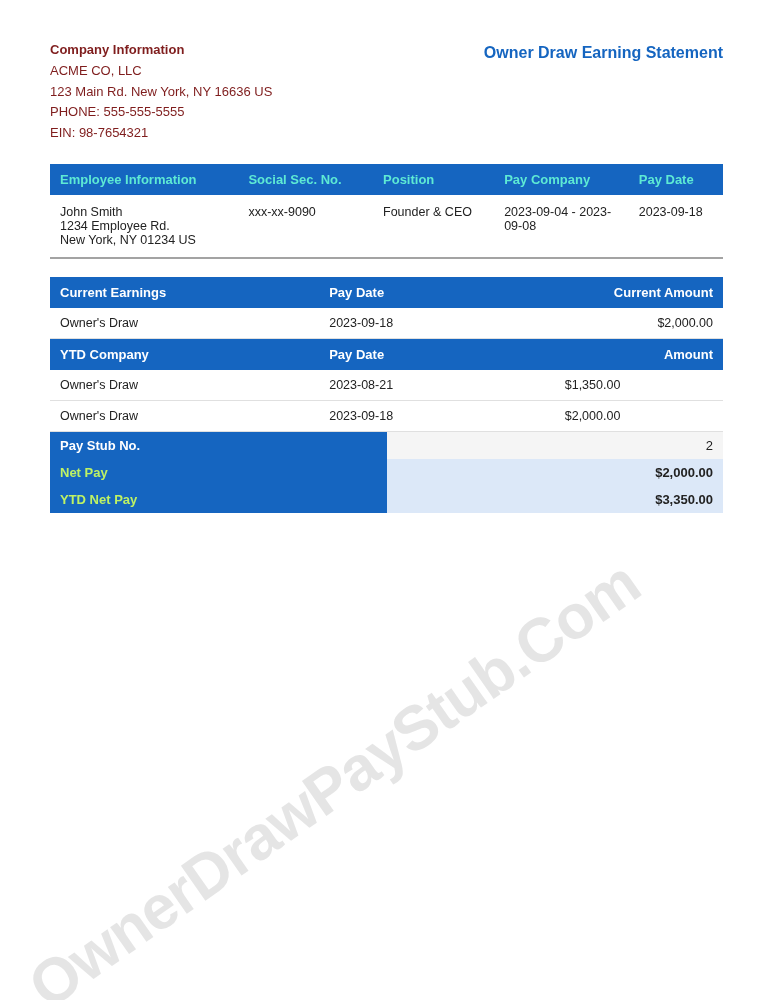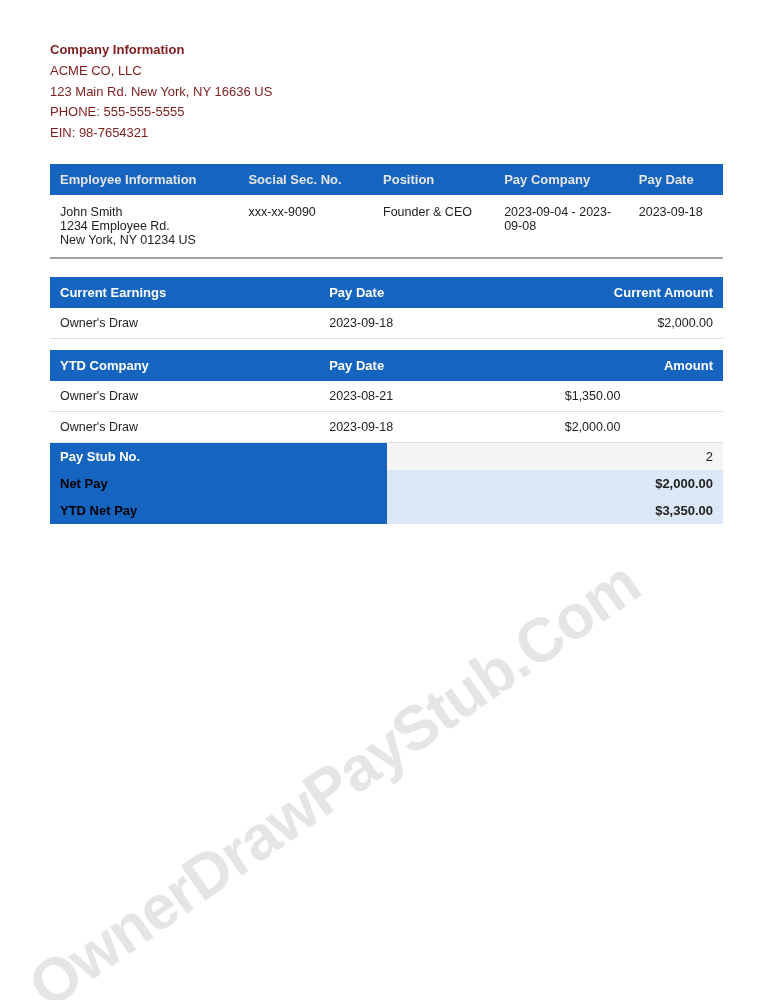--- a/index.html
+++ b/index.html
@@ -41,42 +41,42 @@
       margin-top: 4px;
     }
     
     .emp-table {
       width: 100%;
       border-collapse: collapse;
       margin-bottom: 18px;
     }
     .emp-table thead tr {
       background: #1565C0;
-      color: #e5e5e5;
+      color: #5eead4;
     }
     .emp-table thead th {
       padding: 8px 10px;
       font-size: 13px;
       font-weight: bold;
       text-align: left;
     }
     .emp-table tbody tr {
       border-bottom: 2px solid #a3a3a3;
     }
     .emp-table tbody td {
       padding: 10px 10px;
       font-size: 12.5px;
       color: #222;
       vertical-align: top;
     }
     
     .earnings-table {
       width: 100%;
       border-collapse: collapse;
-      margin-bottom: 11px;
+      margin-bottom: 0;
     }
     .earnings-table thead tr {
       background: #1565C0;
       color: #fff;
     }
     .earnings-table thead th {
       padding: 8px 10px;
       font-size: 13px;
       font-weight: bold;
       text-align: left;
@@ -123,21 +123,21 @@
       width: 100%;
       border-collapse: collapse;
       margin-top: 0;
     }
     .summary-table tr.summary-row td {
       padding: 6px 10px;
       font-size: 13px;
     }
     .summary-table tr.summary-row td.label-cell {
       background: #1565C0;
-      color: #000000;
+      color: #bef264;
       font-weight: bold;
       width: 50%;
     }
     .summary-table tr.summary-row td.value-cell {
       background: #dce8f8;
       color: #222;
       text-align: right;
       font-weight: bold;
       width: 50%;
     }
@@ -186,20 +186,23 @@
 <div class="page">
 
   <div class="header-section">
     <div class="company-info">
       <p class="company-name">Company Information</p>
       <p>ACME CO, LLC</p>
       <p>123 Main Rd. New York, NY 16636 US</p>
       <p>PHONE: 555-555-5555</p>
       <p>EIN: 98-7654321</p>
     </div>
+    <div>
+      <p class="doc-title">Owner Draw Earning Statement</p>
+    </div>
   </div>
 
   <table class="emp-table">
     <thead>
       <tr>
         <th class="col-emp">Employee Information</th>
         <th class="col-ssn">Social Sec. No.</th>
         <th class="col-pos">Position</th>
         <th class="col-period">Pay Company</th>
         <th class="col-date">Pay Date</th>

